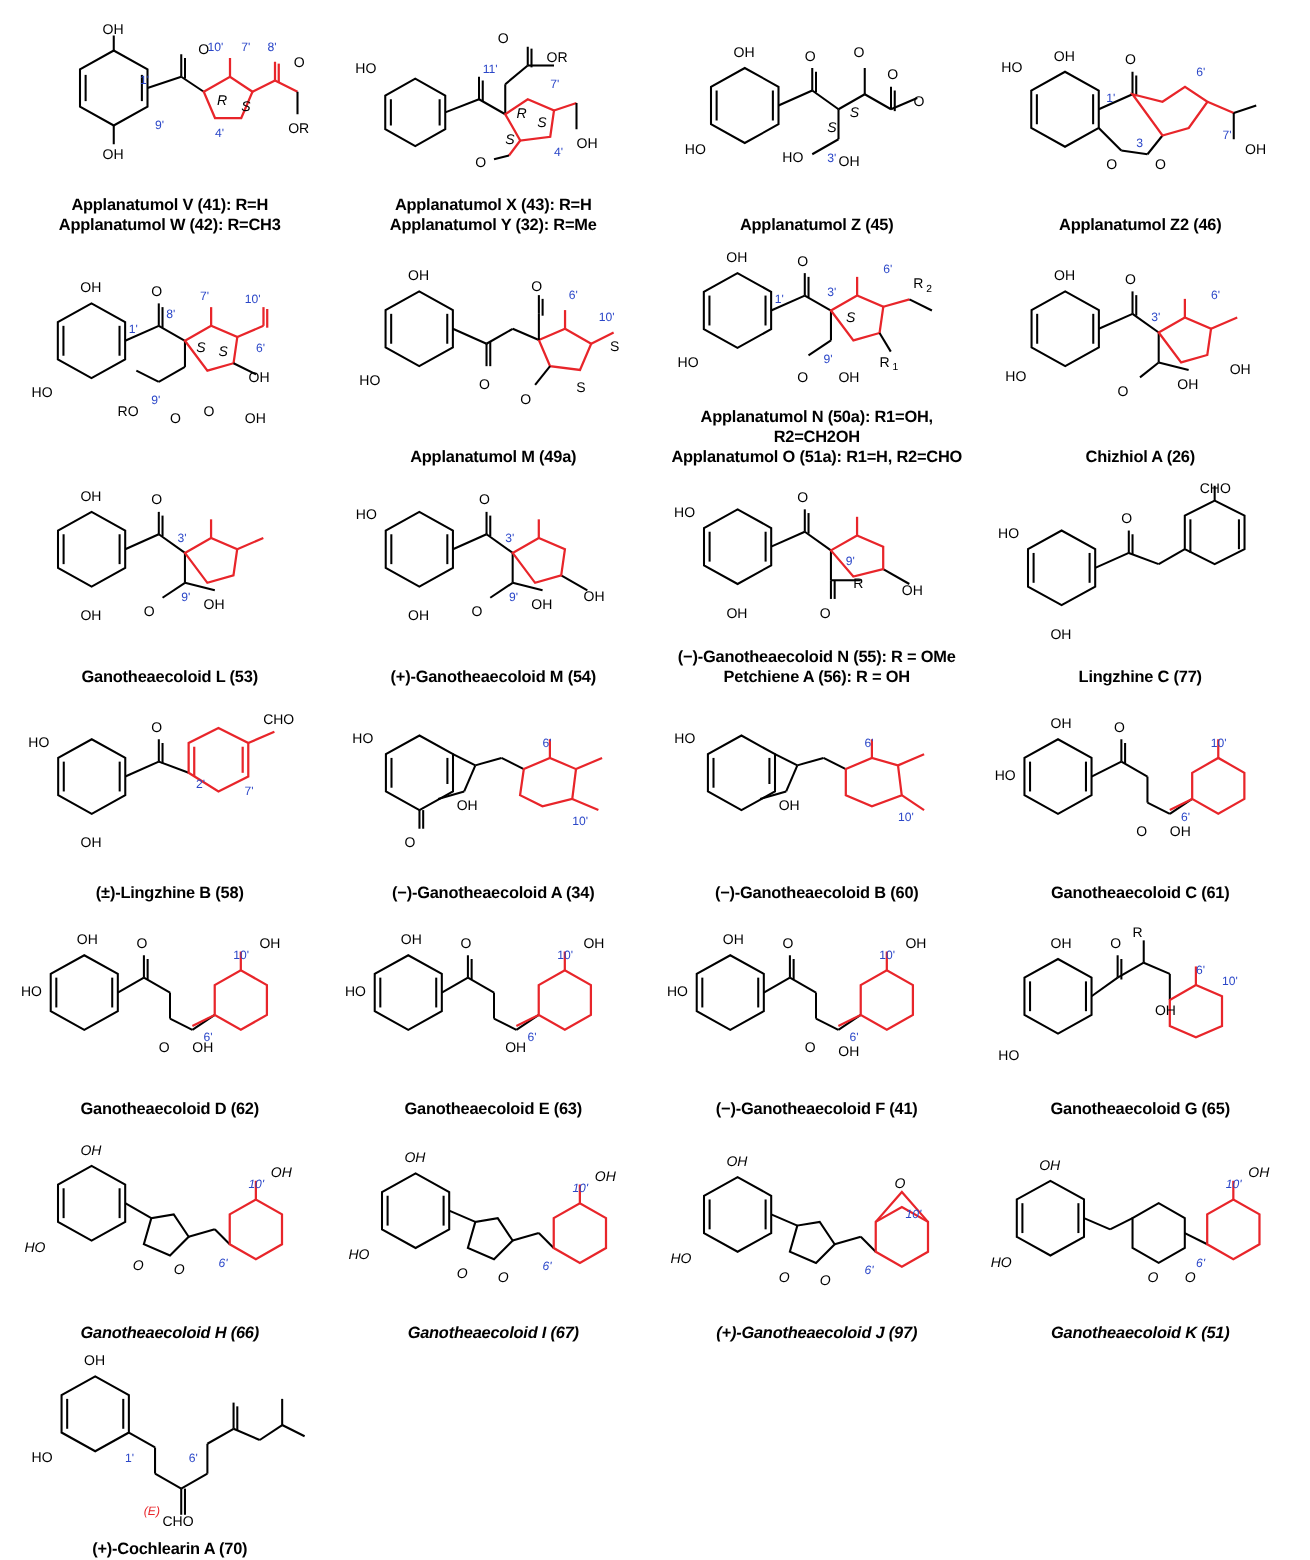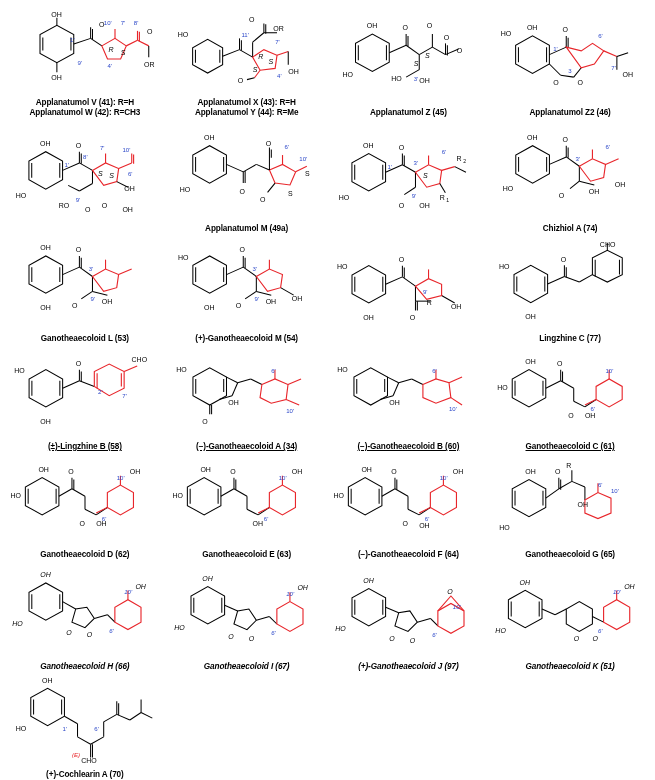--- a/index.html
+++ b/index.html
@@ -52,21 +52,21 @@
     font-weight: bold;
     line-height: 1.22;
     letter-spacing: -0.1px;
     margin-top: 2px;
     white-space: pre-line;
   }
   
   .r1 { height: 112px; }
   .r2 { height: 116px; }
   .r3 { height: 110px; }
-  .r4 { height: 108px; text-decoration: underline; }
+  .r4 { height: 108px; }
   .r5 { height: 108px; }
   .r6 { height: 112px; font-style: italic; }
   .r7 { height: 108px; }
   .c4 { width: 25%; }
   .c-left { width: 25%; }
 </style>
 </head>
 <body>
 
 <div class="sheet">
@@ -157,21 +157,21 @@
             <text x="86" y="66" font-style="italic">S</text>
           </g>
           <g font-family="Liberation Sans, sans-serif" font-size="6.5" fill="#2b47c8">
             <text x="74" y="28">11'</text>
             <text x="110" y="36">7'</text>
             <text x="112" y="72">4'</text>
           </g>
         </svg>
       </div>
       <div class="caption">Applanatumol X (43): R=H
-Applanatumol Y (44): R=Me</div>
+Applanatumol Y (32): R=Me</div>
     </div>
 
     <div class="cell c4">
       <div class="struct">
         <svg viewBox="0 0 160 88" width="150" height="83" xmlns="http://www.w3.org/2000/svg">
           <g stroke="#000" stroke-width="1.1" fill="none">
             <path d="M24 30 L24 50 L42 60 L60 50 L60 30 L42 20 Z"></path>
             <path d="M27 32 L27 48"></path>
               <path d="M57 32 L57 48"></path>
             <path d="M60 40 L78 32"></path>
@@ -377,20 +377,22 @@
             <text x="96" y="48" font-style="italic">S</text>
           </g>
           <g font-family="Liberation Sans, sans-serif" font-size="6.5" fill="#2b47c8">
             <text x="116" y="22">6'</text>
             <text x="58" y="38">1'</text>
             <text x="86" y="34">3'</text>
             <text x="84" y="70">9'</text>
           </g>
         </svg>
       </div>
+      <div class="caption">Applanatumol N (50a): R1=OH, R2=CH2OH
+Applanatumol O (51a): R1=H, R2=CHO</div>
     </div>
 
     <div class="cell c4">
       <div class="struct">
         <svg viewBox="0 0 160 92" width="150" height="86" xmlns="http://www.w3.org/2000/svg">
           <g stroke="#000" stroke-width="1.1" fill="none">
             <path d="M22 30 L22 50 L40 60 L58 50 L58 30 L40 20 Z"></path>
             <path d="M25 32 L25 48"></path>
               <path d="M55 32 L55 48"></path>
             <path d="M58 40 L76 32"></path>
@@ -413,21 +415,21 @@
             <text x="68" y="76">O</text>
             <text x="100" y="72">OH</text>
             <text x="128" y="64">OH</text>
           </g>
           <g font-family="Liberation Sans, sans-serif" font-size="6.5" fill="#2b47c8">
             <text x="86" y="36">3'</text>
             <text x="118" y="24">6'</text>
           </g>
         </svg>
       </div>
-      <div class="caption">Chizhiol A (74)</div>
+      <div class="caption">Chizhiol A (26)</div>
     </div>
   </div>
 
   <div class="row r3">
     <div class="cell c4">
       <div class="struct">
         <svg viewBox="0 0 160 90" width="150" height="84" xmlns="http://www.w3.org/2000/svg">
           <g stroke="#000" stroke-width="1.1" fill="none">
             <path d="M20 26 L20 46 L38 56 L56 46 L56 26 L38 16 Z"></path>
             <path d="M23 28 L23 44"></path>
@@ -525,20 +527,22 @@
             <text x="70" y="16">O</text>
             <text x="82" y="78">O</text>
             <text x="100" y="62">R</text>
             <text x="126" y="66">OH</text>
           </g>
           <g font-family="Liberation Sans, sans-serif" font-size="6.5" fill="#2b47c8">
             <text x="96" y="50">9'</text>
           </g>
         </svg>
       </div>
+      <div class="caption">(−)-Ganotheaecoloid N (55): R = OMe
+Petchiene A (56): R = OH</div>
     </div>
 
     <div class="cell c4">
       <div class="struct">
         <svg viewBox="0 0 160 90" width="150" height="84" xmlns="http://www.w3.org/2000/svg">
           <g stroke="#000" stroke-width="1.1" fill="none">
             <path d="M20 36 L20 56 L38 66 L56 56 L56 36 L38 26 Z"></path>
             <path d="M23 38 L23 54"></path>
               <path d="M53 38 L53 54"></path>
             <path d="M56 46 L74 38"></path>
@@ -802,21 +806,21 @@
             <text x="74" y="72">O</text>
             <text x="92" y="74">OH</text>
             <text x="128" y="16">OH</text>
           </g>
           <g font-family="Liberation Sans, sans-serif" font-size="6.5" fill="#2b47c8">
             <text x="114" y="22">10'</text>
             <text x="98" y="66">6'</text>
           </g>
         </svg>
       </div>
-      <div class="caption">(−)-Ganotheaecoloid F (64)</div>
+      <div class="caption">(−)-Ganotheaecoloid F (41)</div>
     </div>
 
     <div class="cell c4">
       <div class="struct">
         <svg viewBox="0 0 160 88" width="150" height="82" xmlns="http://www.w3.org/2000/svg">
           <g stroke="#000" stroke-width="1.1" fill="none">
             <path d="M18 32 L18 52 L36 62 L54 52 L54 32 L36 22 Z"></path>
             <path d="M21 34 L21 50"></path>
               <path d="M51 34 L51 50"></path>
             <path d="M54 42 L68 32"></path>

